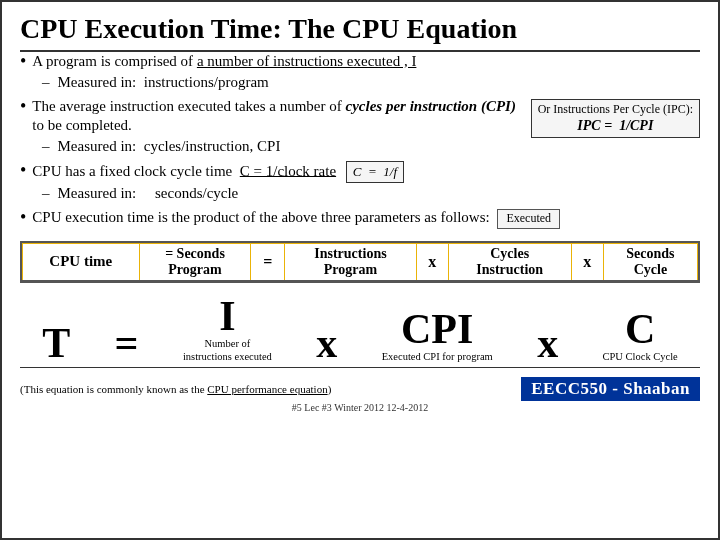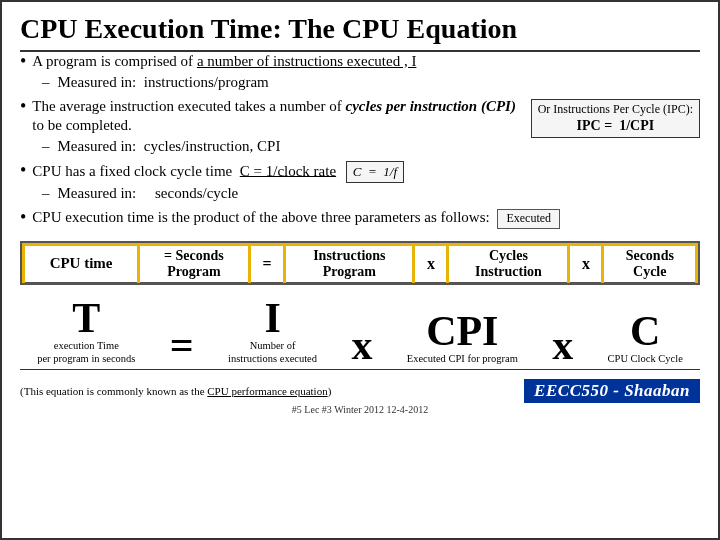--- a/index.html
+++ b/index.html
@@ -83,21 +83,21 @@
       margin: 6px 0 4px 0;
       display: inline-block;
       width: 100%;
     }
     .eq-table {
       width: 100%;
       border-collapse: collapse;
       font-size: 14px;
     }
     .eq-table td {
-      border: 3px solid #eab308;
+      border: 1px solid #eab308;
       padding: 2px 6px;
       text-align: center;
       vertical-align: middle;
       font-weight: bold;
       margin-top: 20px;
     }
     .eq-table .top-row td {
       border-bottom: 1px solid #555;
     }
 
@@ -129,21 +129,20 @@
       font-size: 11px;
     }
     .bottom-left { font-size: 11px; }
     .bottom-right {
       background: #003399;
       color: #fff;
       font-size: 17px;
       font-weight: bold;
       padding: 2px 10px;
       letter-spacing: 0.5px;
-      font-style: italic;
     }
     .footer-note {
       font-size: 10px;
       text-align: center;
       color: #333;
       margin-top: 1px;
     }
 
     .executed-box {
       display: inline-block;
@@ -194,21 +193,21 @@
             The average instruction executed takes a number of <span class="italic bold">cycles per instruction (CPI)</span> to be completed.
           </span>
         </div>
         <div class="sub-bullet">
           <span class="dash">–</span>
           <span>Measured in:&nbsp; cycles/instruction, CPI</span>
         </div>
       </div>
       <div class="inline-box inline-box-ipc" style="min-width:160px; font-size:12px; margin-top:2px;">
         <div>Or Instructions Per Cycle (IPC):</div>
-        <div style="font-size:14px; font-weight:bold;">IPC = &nbsp;1/CPI</div>
+        <div style="font-size:14px; font-weight:bold;font-style:italic;">IPC = &nbsp;1/CPI</div>
       </div>
     </div>
   </div>
 
   
   <div class="bullet-section">
     <div class="bullet-line">
       <span class="bullet-dot">•</span>
       <span class="bullet-text">
         CPU has a fixed clock cycle time &nbsp;<span class="underline">C = 1/clock rate</span>
@@ -247,21 +246,20 @@
         <td>Seconds<br>Cycle</td>
       </tr>
     </tbody>
       </table>
   </div>
 
   
   <div class="big-formula">
     <div class="big-var">
       <span class="big-sym">T</span>
-      <span class="big-label">execution Time<br>per program in seconds</span>
     </div>
     <div class="big-var">
       <span class="big-sym">=</span>
     </div>
     <div class="big-var">
       <span class="big-sym">I</span>
       <span class="big-label">Number of<br>instructions executed</span>
     </div>
     <div class="big-var">
       <span class="big-sym">x</span>

